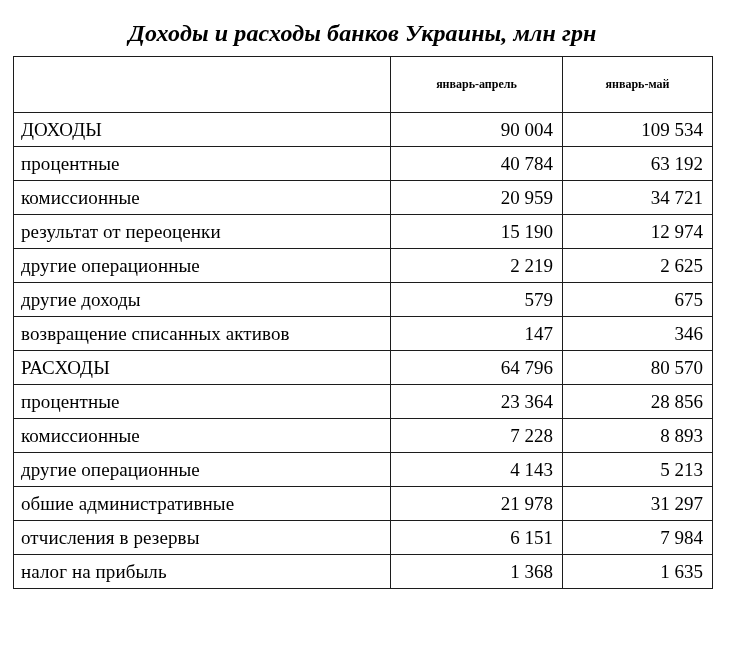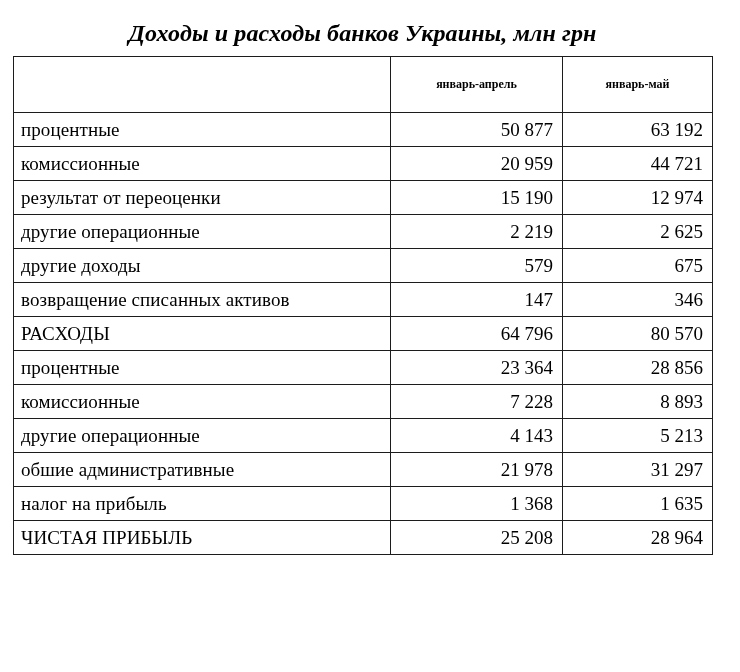--- a/index.html
+++ b/index.html
@@ -116,28 +116,33 @@
       </colgroup>
       <thead>
         <tr>
           <th class="h-blank"></th>
           <th class="h-period">январь-апрель</th>
           <th class="h-period">январь-май</th>
         </tr>
       </thead>
       <tbody id="table-body">
           <tr>
+            <td class="label">ДОХОДЫ</td>
+            <td class="value">90 004</td>
+            <td class="value">109 534</td>
+          </tr>
+          <tr>
             <td class="label">процентные</td>
-            <td class="value">50 877</td>
+            <td class="value">40 784</td>
             <td class="value">63 192</td>
           </tr>
           <tr>
             <td class="label">комиссионные</td>
             <td class="value">20 959</td>
-            <td class="value">44 721</td>
+            <td class="value">34 721</td>
           </tr>
           <tr>
             <td class="label">результат от переоценки</td>
             <td class="value">15 190</td>
             <td class="value">12 974</td>
           </tr>
           <tr>
             <td class="label">другие операционные</td>
             <td class="value">2 219</td>
             <td class="value">2 625</td>
@@ -171,26 +176,26 @@
             <td class="label">другие операционные</td>
             <td class="value">4 143</td>
             <td class="value">5 213</td>
           </tr>
           <tr>
             <td class="label">обшие административные</td>
             <td class="value">21 978</td>
             <td class="value">31 297</td>
           </tr>
           <tr>
+            <td class="label">отчисления в резервы</td>
+            <td class="value">6 151</td>
+            <td class="value">7 984</td>
+          </tr>
+          <tr>
             <td class="label">налог на прибыль</td>
             <td class="value">1 368</td>
             <td class="value">1 635</td>
           </tr>
-          <tr>
-            <td class="label">ЧИСТАЯ ПРИБЫЛЬ</td>
-            <td class="value">25 208</td>
-            <td class="value">28 964</td>
-          </tr>
         </tbody>
     </table>
   </div>
 
 </div>
 
 </body></html>

